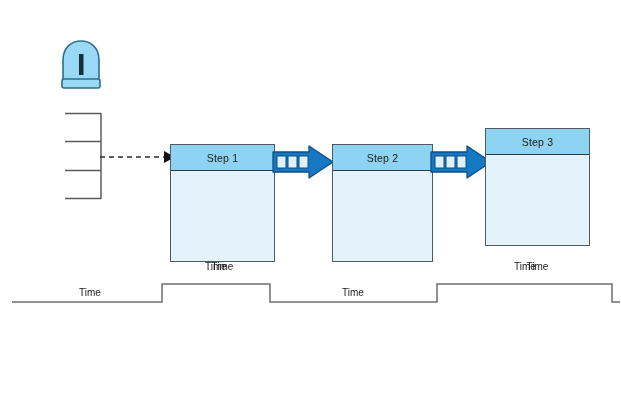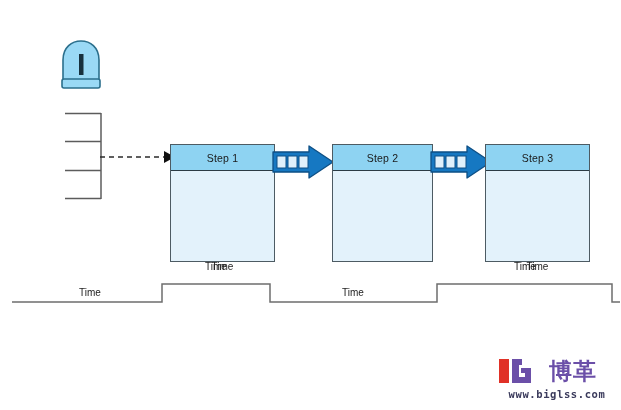--- a/index.html
+++ b/index.html
@@ -153,45 +153,35 @@
 
   <div class="abs block-arrow" style="left:430px; top:145px;">
     <svg width="62" height="34" viewBox="0 0 62 34">
       <path d="M1,7 L37,7 L37,1 L61,17 L37,33 L37,27 L1,27 Z" fill="#1678c2" stroke="#0d4f85" stroke-width="1.3" stroke-linejoin="round"></path>
       <rect x="5" y="11" width="9" height="12" fill="#dff0fb" stroke="#0d4f85" stroke-width="1"></rect>
       <rect x="16" y="11" width="9" height="12" fill="#dff0fb" stroke="#0d4f85" stroke-width="1"></rect>
       <rect x="27" y="11" width="9" height="12" fill="#dff0fb" stroke="#0d4f85" stroke-width="1"></rect>
     </svg>
   </div>
 
-  <div class="abs step-box" style="left:485px; top:144px; width:105px; height:118px;">
+  <div class="abs step-box" style="left:485px; top:128px; width:105px; height:118px;">
     <div class="step-head">
       <span>Step 3</span>
     </div>
     <div class="step-body"></div>
   </div>
 
   <div class="abs cap" style="left:170px; top:261px; width:105px;">Time</div>
   <div class="abs cap" style="left:485px; top:261px; width:105px;">Time</div>
 
   <div class="abs wave">
     <svg width="621" height="34" viewBox="0 0 621 34">
       <polyline points="12,26 162,26 162,8 270,8 270,26 437,26 437,8 612,8 612,26 620,26" fill="none" stroke="#6e6e6e" stroke-width="1.5" stroke-linejoin="miter" stroke-linecap="butt"></polyline>
     </svg>
   </div>
 
   <div class="abs wave-label" style="left:50px; top:287px; width:80px;">Time</div>
   <div class="abs wave-label" style="left:176px; top:261px; width:80px;">Time</div>
   <div class="abs wave-label" style="left:313px; top:287px; width:80px;">Time</div>
   <div class="abs wave-label" style="left:485px; top:261px; width:80px;">Time</div>
 
-  <div class="abs logo-wrap">
-    <div class="logo-mark">
-      <svg width="46" height="28" viewBox="0 0 46 28">
-        <rect x="1" y="2" width="10" height="24" fill="#e03127"></rect>
-        <path d="M14,2 L24,2 L24,8 L21,8 L21,20 L27,20 L27,16 L23,16 L23,11 L33,11 L33,26 L14,26 Z" fill="#6b4fa8"></path>
-      </svg>
-      <span class="logo-cn">博革</span>
-    </div>
-    <div class="logo-url">www.biglss.com</div>
-  </div>
 
 </div>
 
 </body></html>

